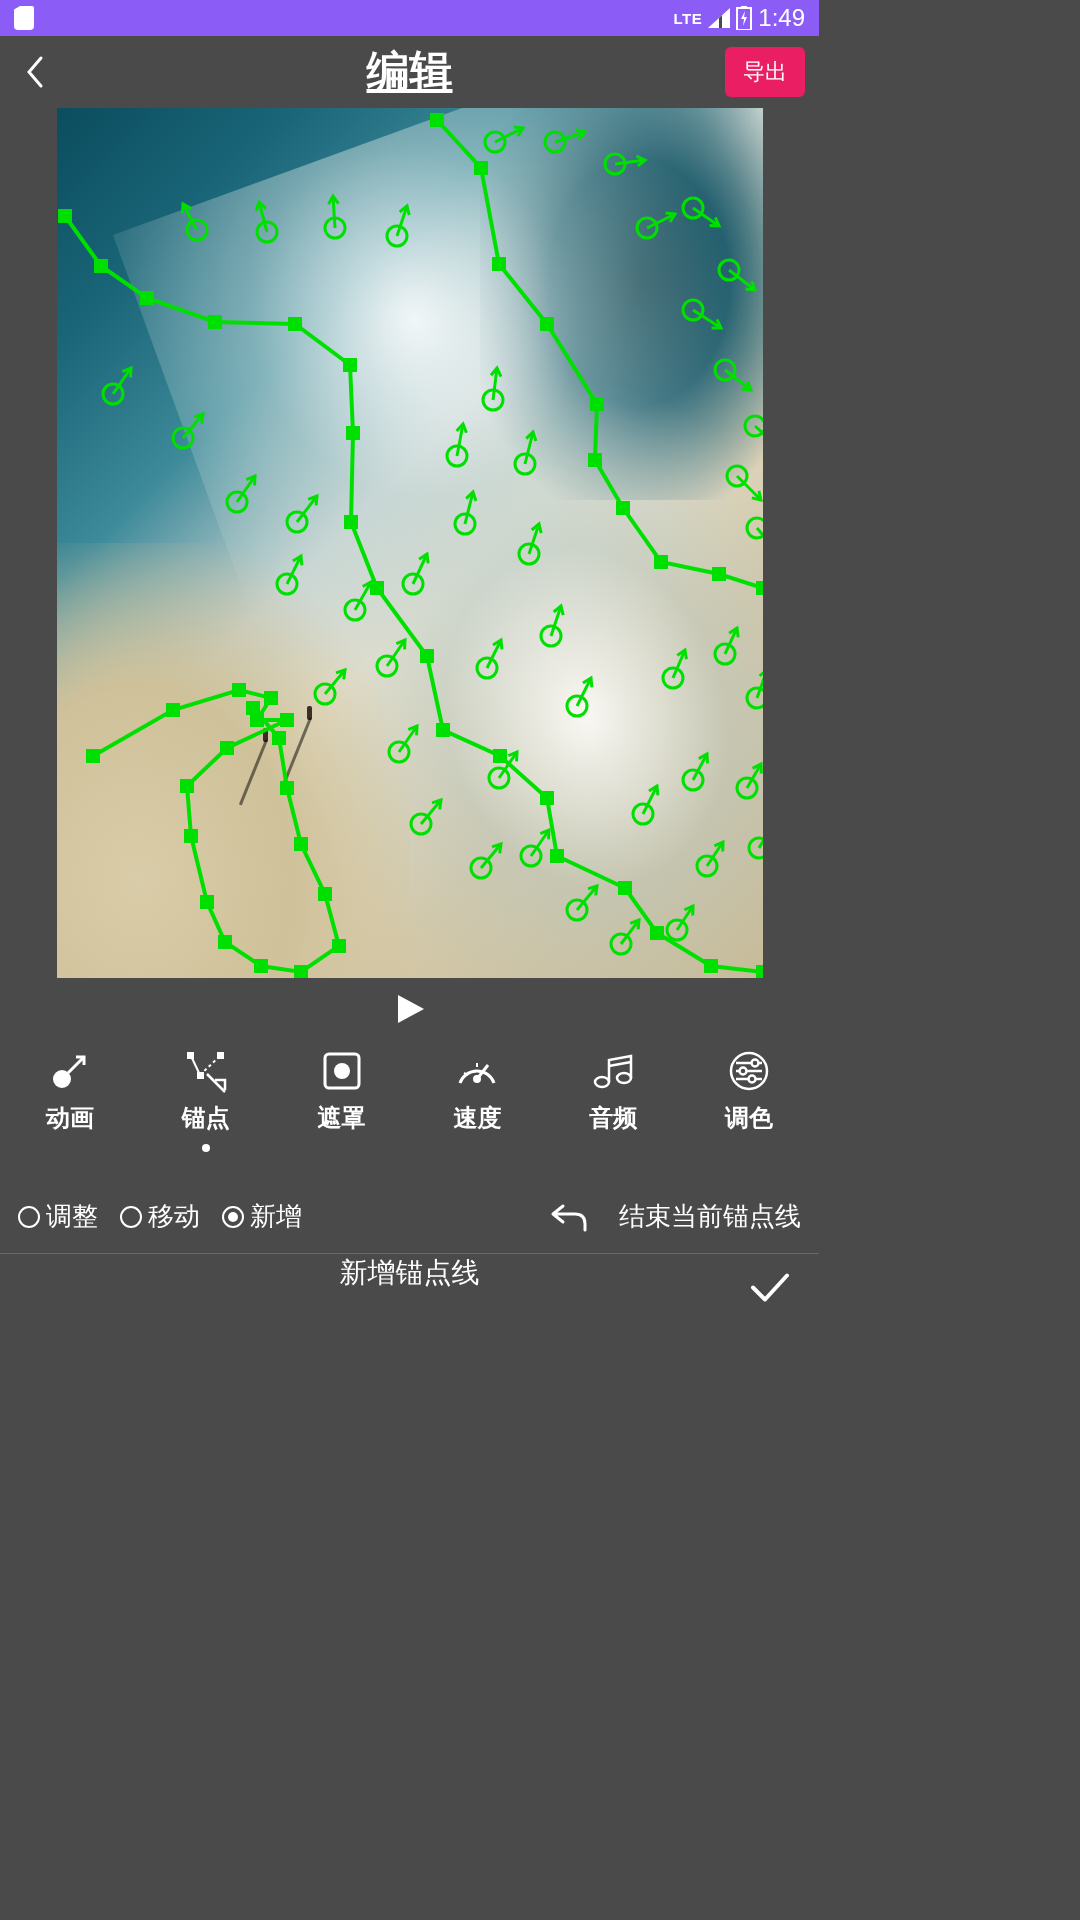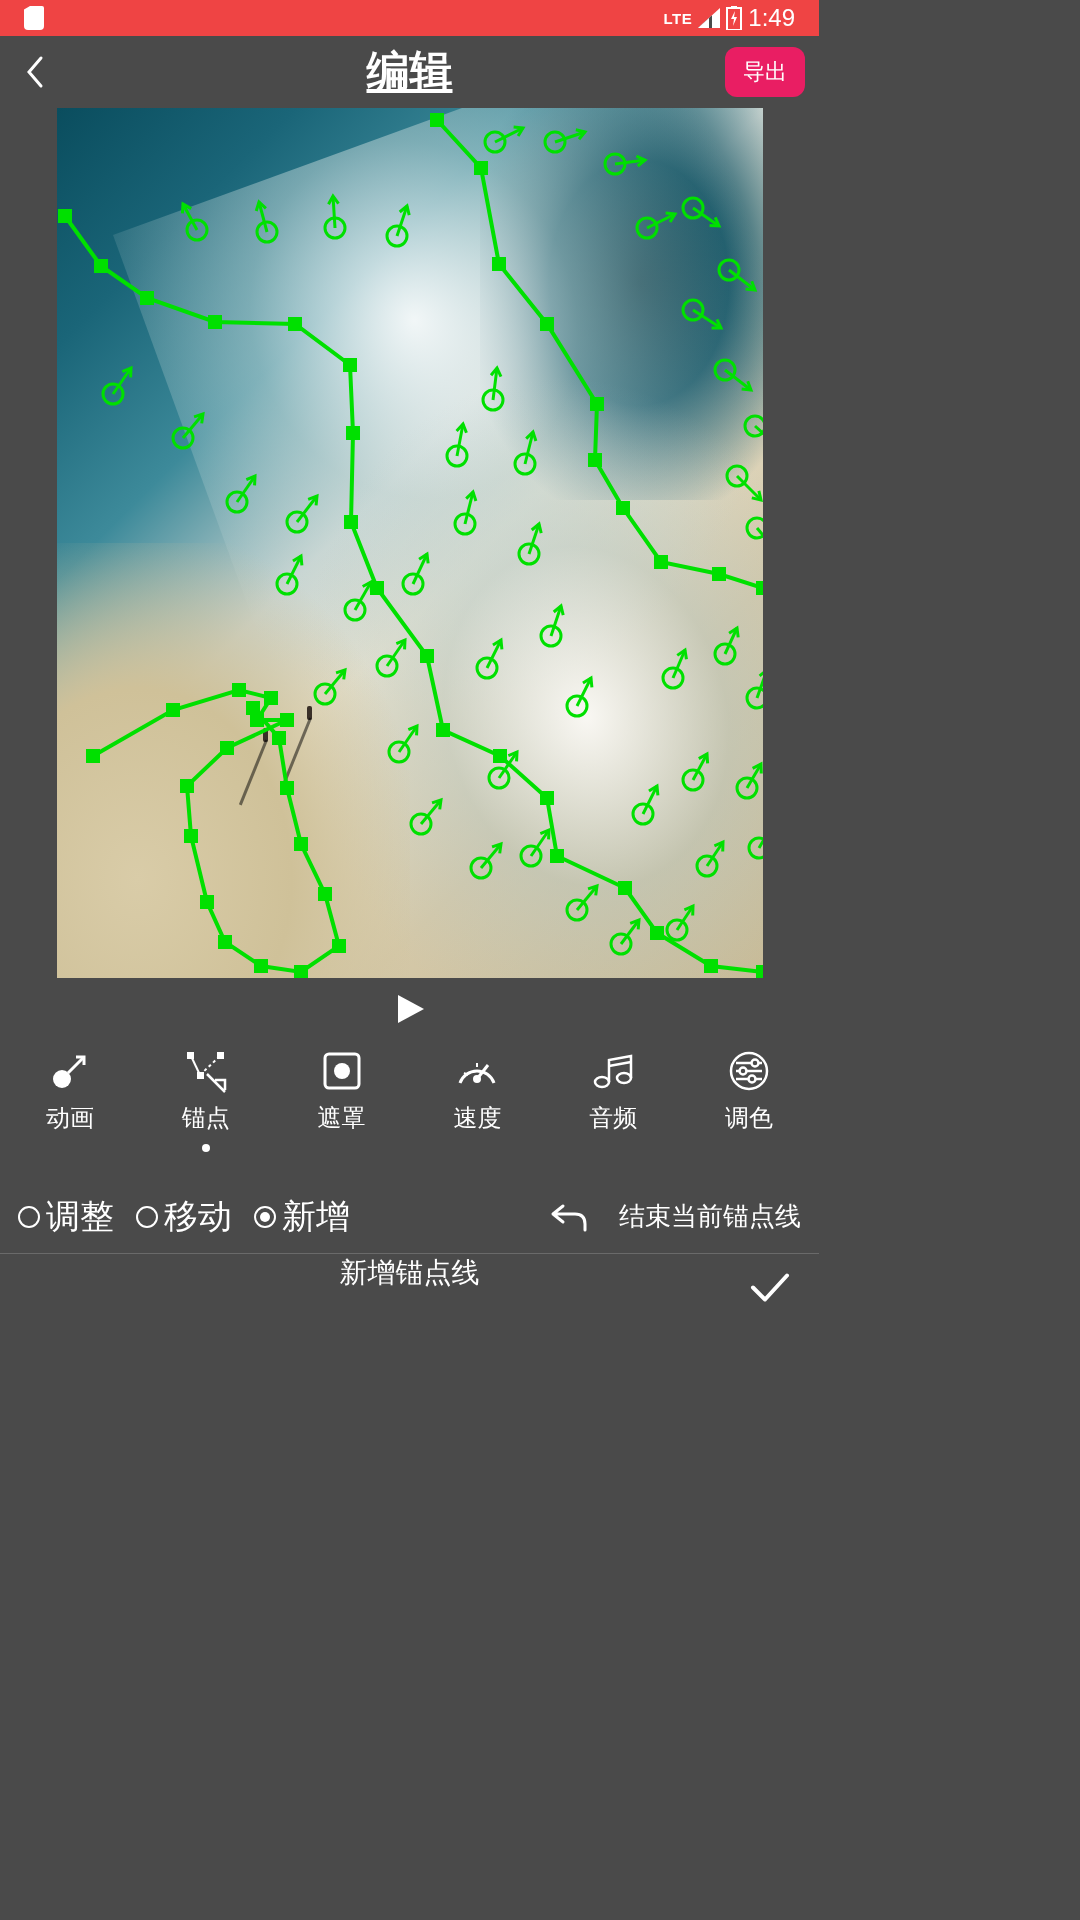--- a/index.html
+++ b/index.html
@@ -7,24 +7,24 @@
   width: 819px;
   height: 1456px;
   background: #4a4a4a;
   font-family: -apple-system, "Helvetica Neue", Arial, sans-serif;
   color: #fff;
   overflow: hidden;
   position: relative;
 }
 .status-bar {
   height: 36px;
-  background: #ef4444;
+  background: #8b5cf6;
   display: flex;
   align-items: center;
-  padding: 0 24px;
+  padding: 0 14px;
   font-size: 22px;
   font-weight: 500;
 }
 .status-left { flex: 1; display:flex; align-items:center; gap:6px;}
 .status-right { display: flex; align-items: center; gap: 6px; }
 .sd-icon { width: 20px; height: 24px; background: #fff; border-radius: 2px 2px 4px 4px; position: relative; clip-path: polygon(0 15%, 30% 0, 100% 0, 100% 100%, 0 100%);}
 .header {
   height: 72px;
   display: flex;
   align-items: center;
@@ -42,21 +42,21 @@
   transform: translateX(-50%);
   font-size: 43px;
   font-weight: 600;
   text-decoration: underline;
 }
 .export-btn {
   margin-left: auto;
   background: #e91e63;
   color: #fff;
   border: none;
-  border-radius: 12px;
+  border-radius: 6px;
   padding: 10px 18px;
   font-size: 22px;
   font-weight: 500;
   cursor: pointer;
 }
 .canvas-wrap {
   width: 706px;
   height: 870px;
   margin: 0 auto;
   position: relative;
@@ -95,32 +95,32 @@
 .tool {
   flex: 1;
   display: flex;
   flex-direction: column;
   align-items: center;
   gap: 8px;
   cursor: pointer;
   padding-top:4px;
 }
 .tool-icon { width: 46px; height: 46px; display:flex; align-items:center; justify-content:center;}
-.tool-label { font-size: 24px; font-weight: 400; }
+.tool-label { font-size: 24px; font-weight: 700; }
 .tool-dot { width:8px; height:8px; background:#fff; border-radius:50%; margin-top:2px;}
 
 .mode-row {
   height: 74px;
   display: flex;
   align-items: center;
   padding: 0 18px;
   gap: 22px;
   border-bottom: 1px solid #6a6a6a;
 }
-.radio-opt { display:flex; align-items:center; gap:6px; font-size:34px; cursor:pointer;}
+.radio-opt { display:flex; align-items:center; gap:6px; font-size:26px; cursor:pointer;}
 .radio-outer { width:22px; height:22px; border:2.5px solid #fff; border-radius:50%; display:flex; align-items:center; justify-content:center;}
 .radio-inner { width:10px; height:10px; background:#fff; border-radius:50%;}
 .mode-right { margin-left:auto; display:flex; align-items:center; gap:30px; cursor:pointer;}
 .mode-right-text { font-size:26px; }
 
 .bottom-row {
   height: 74px;
   display: flex;
   align-items: flex-start;
   justify-content: center;

